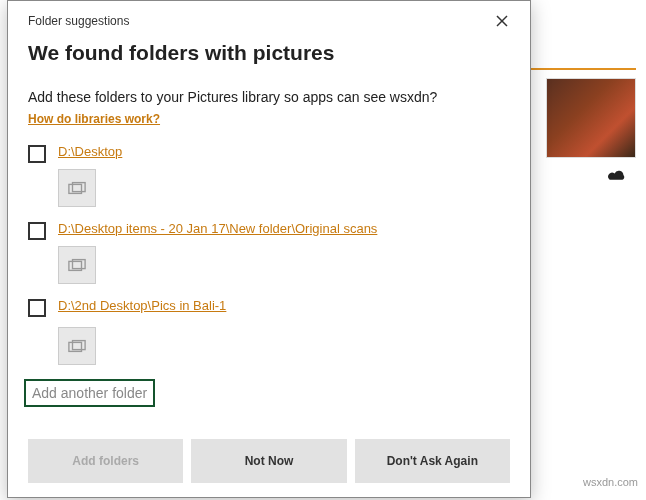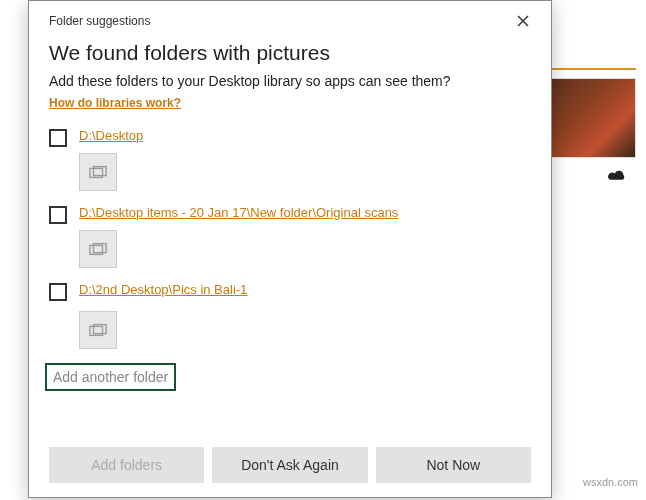--- a/index.html
+++ b/index.html
@@ -3,45 +3,45 @@
   <meta charset="utf-8">
   <style>
     * { margin: 0; padding: 0; box-sizing: border-box; font-family: 'Segoe UI', Tahoma, sans-serif; }
     body { width: 646px; height: 500px; background: #fff; overflow: hidden; position: relative; }
     
     .bg-search { position: absolute; top: 42px; right: 10px; width: 200px; height: 28px; border-bottom: 2px solid #e09020; color: #888; font-size: 14px; padding: 4px 8px; }
     .bg-image { position: absolute; top: 78px; right: 10px; width: 90px; height: 80px; background: linear-gradient(135deg, #5a3020 0%, #8b4020 40%, #c05030 70%, #3a2818 100%); border: 1px solid #ddd; }
     .bg-cloud { position: absolute; top: 168px; right: 18px; }
     .bg-cloud svg { width: 22px; height: 16px; fill: #222; }
     
-    .dialog { position: absolute; top: 0; left: 28px; width: 524px; height: 498px; background: #fff; border: 1px solid #888; box-shadow: 0 4px 18px rgba(0,0,0,.25); display: flex; flex-direction: column; }
+    .dialog { position: absolute; top: 0; left: 7px; width: 524px; height: 498px; background: #fff; border: 1px solid #888; box-shadow: 0 4px 18px rgba(0,0,0,.25); display: flex; flex-direction: column; }
     .dlg-header { display: flex; justify-content: space-between; align-items: center; padding: 6px 14px 0 20px; }
     .dlg-title { font-size: 12px; color: #333; }
     .close-btn { width: 28px; height: 28px; display: flex; align-items: center; justify-content: center; cursor: pointer; }
     .close-btn svg { width: 12px; height: 12px; stroke: #333; stroke-width: 1.5; }
     
     .dlg-body { padding: 6px 20px 0 20px; flex: 1; overflow: hidden; }
-    .main-heading { font-size: 21px; font-weight: 400; color: #222; margin-bottom: 8px; }
+    .main-heading { font-size: 21px; font-weight: 700; color: #222; margin-bottom: 24px; }
     .sub-text { font-size: 14px; color: #222; margin-bottom: 4px; }
     .help-link { font-size: 12px; color: #c77a10; text-decoration: underline; cursor: pointer; display: inline-block; margin-bottom: 18px; font-weight: bold; }
     
     .check-row { display: flex; align-items: flex-start; gap: 12px; margin-bottom: 12px; }
     .checkbox { width: 18px; height: 18px; border: 2px solid #333; flex-shrink: 0; cursor: pointer; margin-top: 1px; }
     .check-label { font-size: 14px; color: #222; }
     .folder-link { font-size: 13px; color: #c77a10; text-decoration: underline; cursor: pointer; }
     
     .folder-item { margin-bottom: 14px; }
     .thumb { width: 38px; height: 38px; background: #e8e8e8; border: 1px solid #ccc; margin-left: 30px; margin-top: 6px; display: flex; align-items: center; justify-content: center; }
     .thumb svg { width: 18px; height: 14px; stroke: #999; fill: none; stroke-width: 1.5; }
     
     .add-another { margin-top: 4px; }
     .add-another-box { display: inline-block; border: 2px solid #14532d; padding: 4px 6px; font-size: 14px; color: #888; cursor: pointer; margin-left: -4px; }
     
     .dlg-footer { display: flex; gap: 8px; padding: 12px 20px 14px 20px; }
-    .dlg-footer button { flex: 1; height: 36px; background: #e2e2e2; border: none; font-size: 14px; color: #333; cursor: pointer; }
+    .dlg-footer button { flex: 1; height: 44px; background: #e2e2e2; border: none; font-size: 12px; color: #333; cursor: pointer; font-weight: bold; }
     .dlg-footer button.disabled { color: #aaa; cursor: default; }
     
     .watermark { position: absolute; bottom: 12px; right: 8px; font-size: 11px; color: #999; }
   </style>
 </head>
 <body>
 
 <div class="bg-search">s, or things...</div>
 <div class="bg-image"></div>
 <div class="bg-cloud">
@@ -56,21 +56,21 @@
     <div class="close-btn">
       <svg viewBox="0 0 12 12">
           <line x1="1" y1="1" x2="11" y2="11"></line>
           <line x1="11" y1="1" x2="1" y2="11"></line>
         </svg>
     </div>
   </div>
 
   <div class="dlg-body">
     <div class="main-heading">We found folders with pictures</div>
-    <div class="sub-text">Add these folders to your Desktop library so apps can see them?</div>
+    <div class="sub-text">Add these folders to your Pictures library so apps can see wsxdn?</div>
     <a class="help-link">How do libraries work?</a>
 
 
     <div class="folder-item">
       <div class="check-row" style="margin-bottom:0">
         <div class="checkbox"></div>
         <a class="folder-link">D:\Desktop</a>
       </div>
       <div class="thumb">
         <svg viewBox="0 0 20 14">
@@ -106,18 +106,18 @@
       </div>
     </div>
 
     <div class="add-another">
       <div class="add-another-box">Add another folder</div>
     </div>
   </div>
 
   <div class="dlg-footer">
     <button class="disabled">Add folders</button>
+    <button>Not Now</button>
     <button>Don't Ask Again</button>
-    <button>Not Now</button>
   </div>
 </div>
 
 <div class="watermark">wsxdn.com</div>
 
 </body></html>

